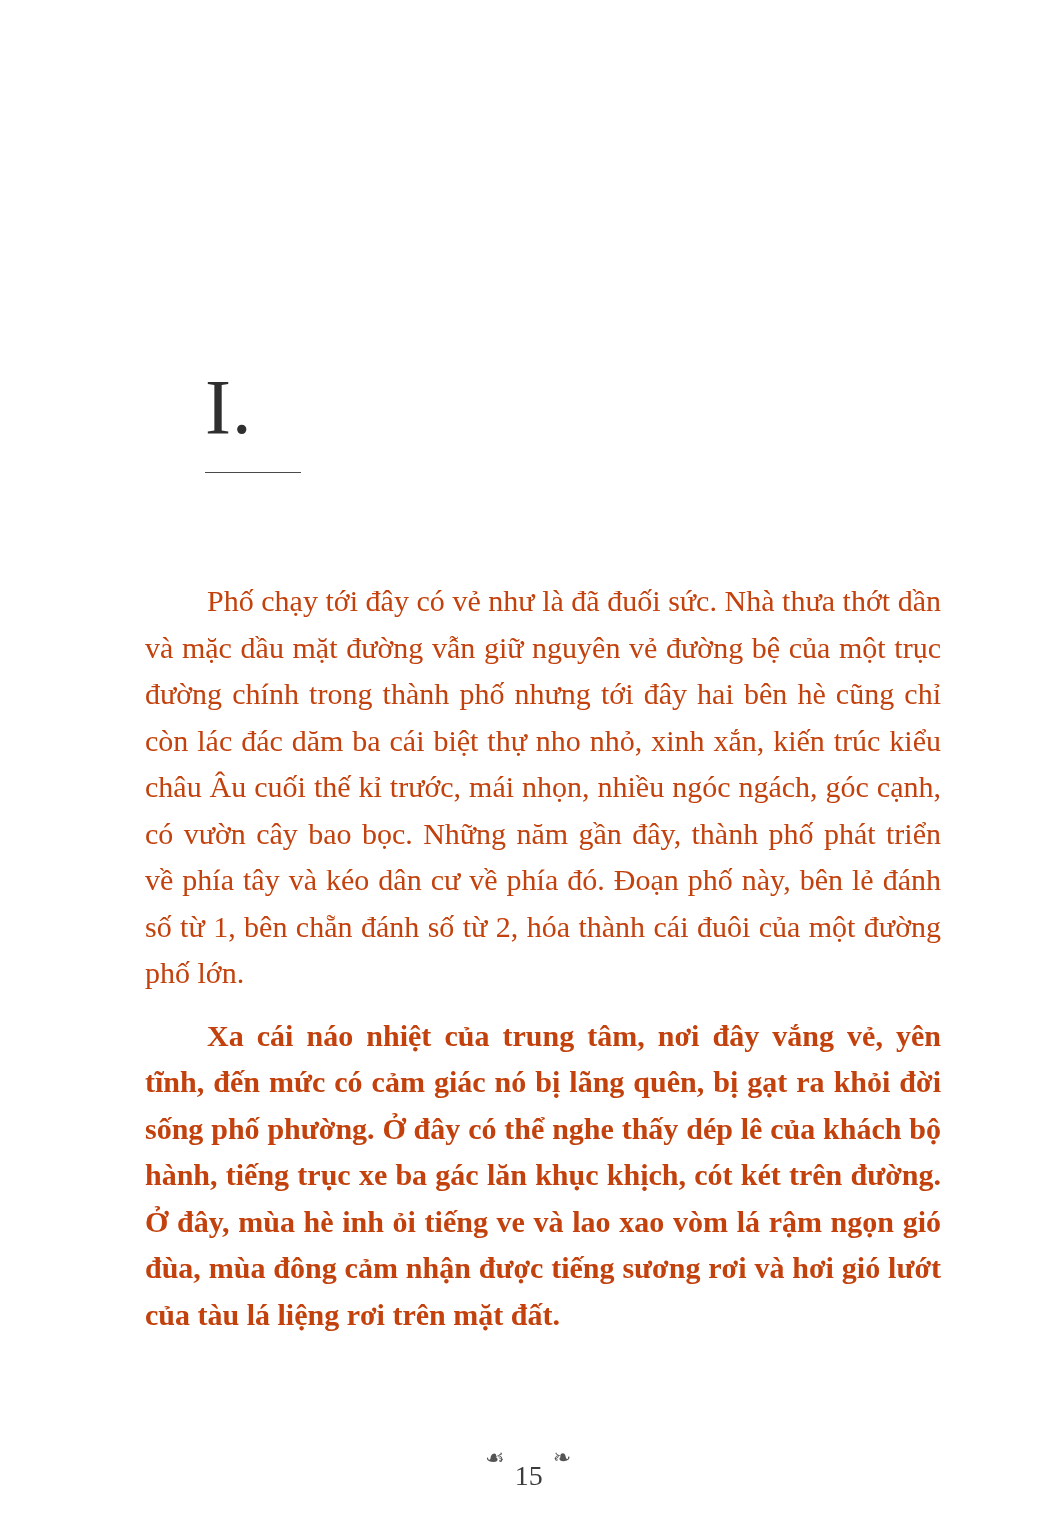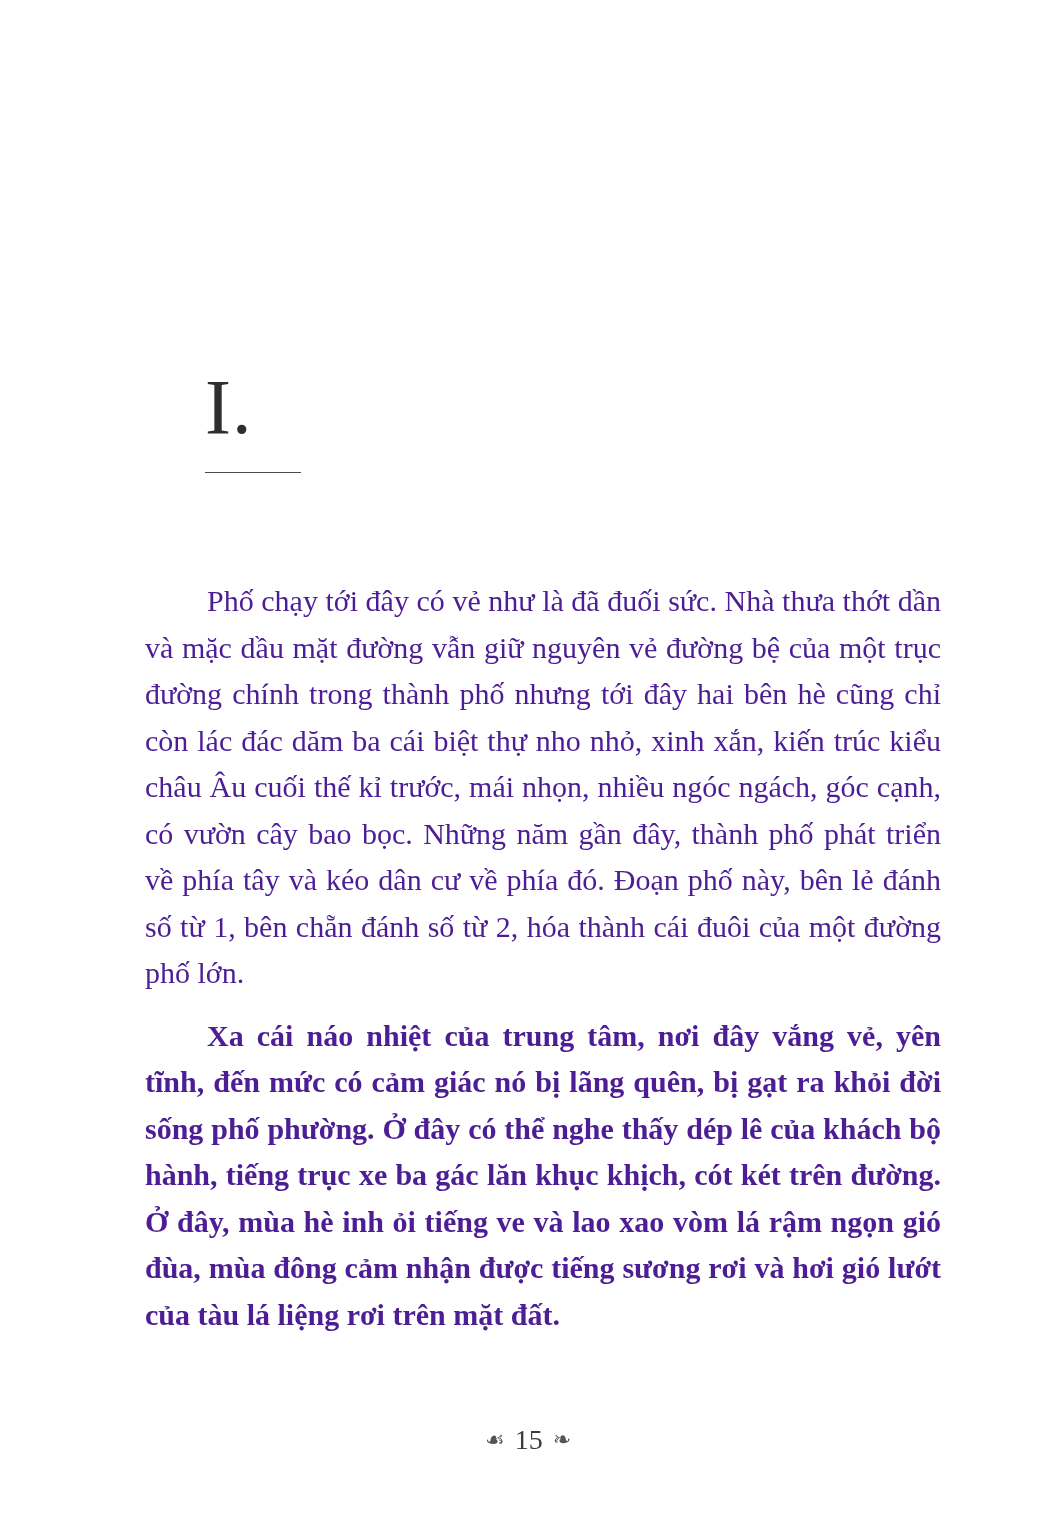--- a/index.html
+++ b/index.html
@@ -35,21 +35,21 @@
     margin-top: 26px;
   }
   .body-text {
     position: absolute;
     top: 578px;
     left: 145px;
     width: 796px;
     font-size: 30px;
     line-height: 46.5px;
     text-align: justify;
-    color: #4c1d95;
+    color: #c2410c;
   }
   .body-text p {
     margin: 0;
     padding: 0;
     text-indent: 62px;
   }
   .body-text p + p {
     margin-top: 16px;
     font-weight: bold;
   }
@@ -62,20 +62,21 @@
     color: #4a4a4a;
   }
   .page-footer .inner {
     display: inline-flex;
     align-items: center;
     gap: 10px;
   }
   .page-number {
     font-size: 28px;
     color: #3c3c3c;
+    margin-top: 36px;
   }
   .fleuron {
     font-family: "DejaVu Sans", sans-serif;
     font-size: 22px;
     color: #555555;
     line-height: 1;
     display: inline-block;
   }
 </style>
 </head>

